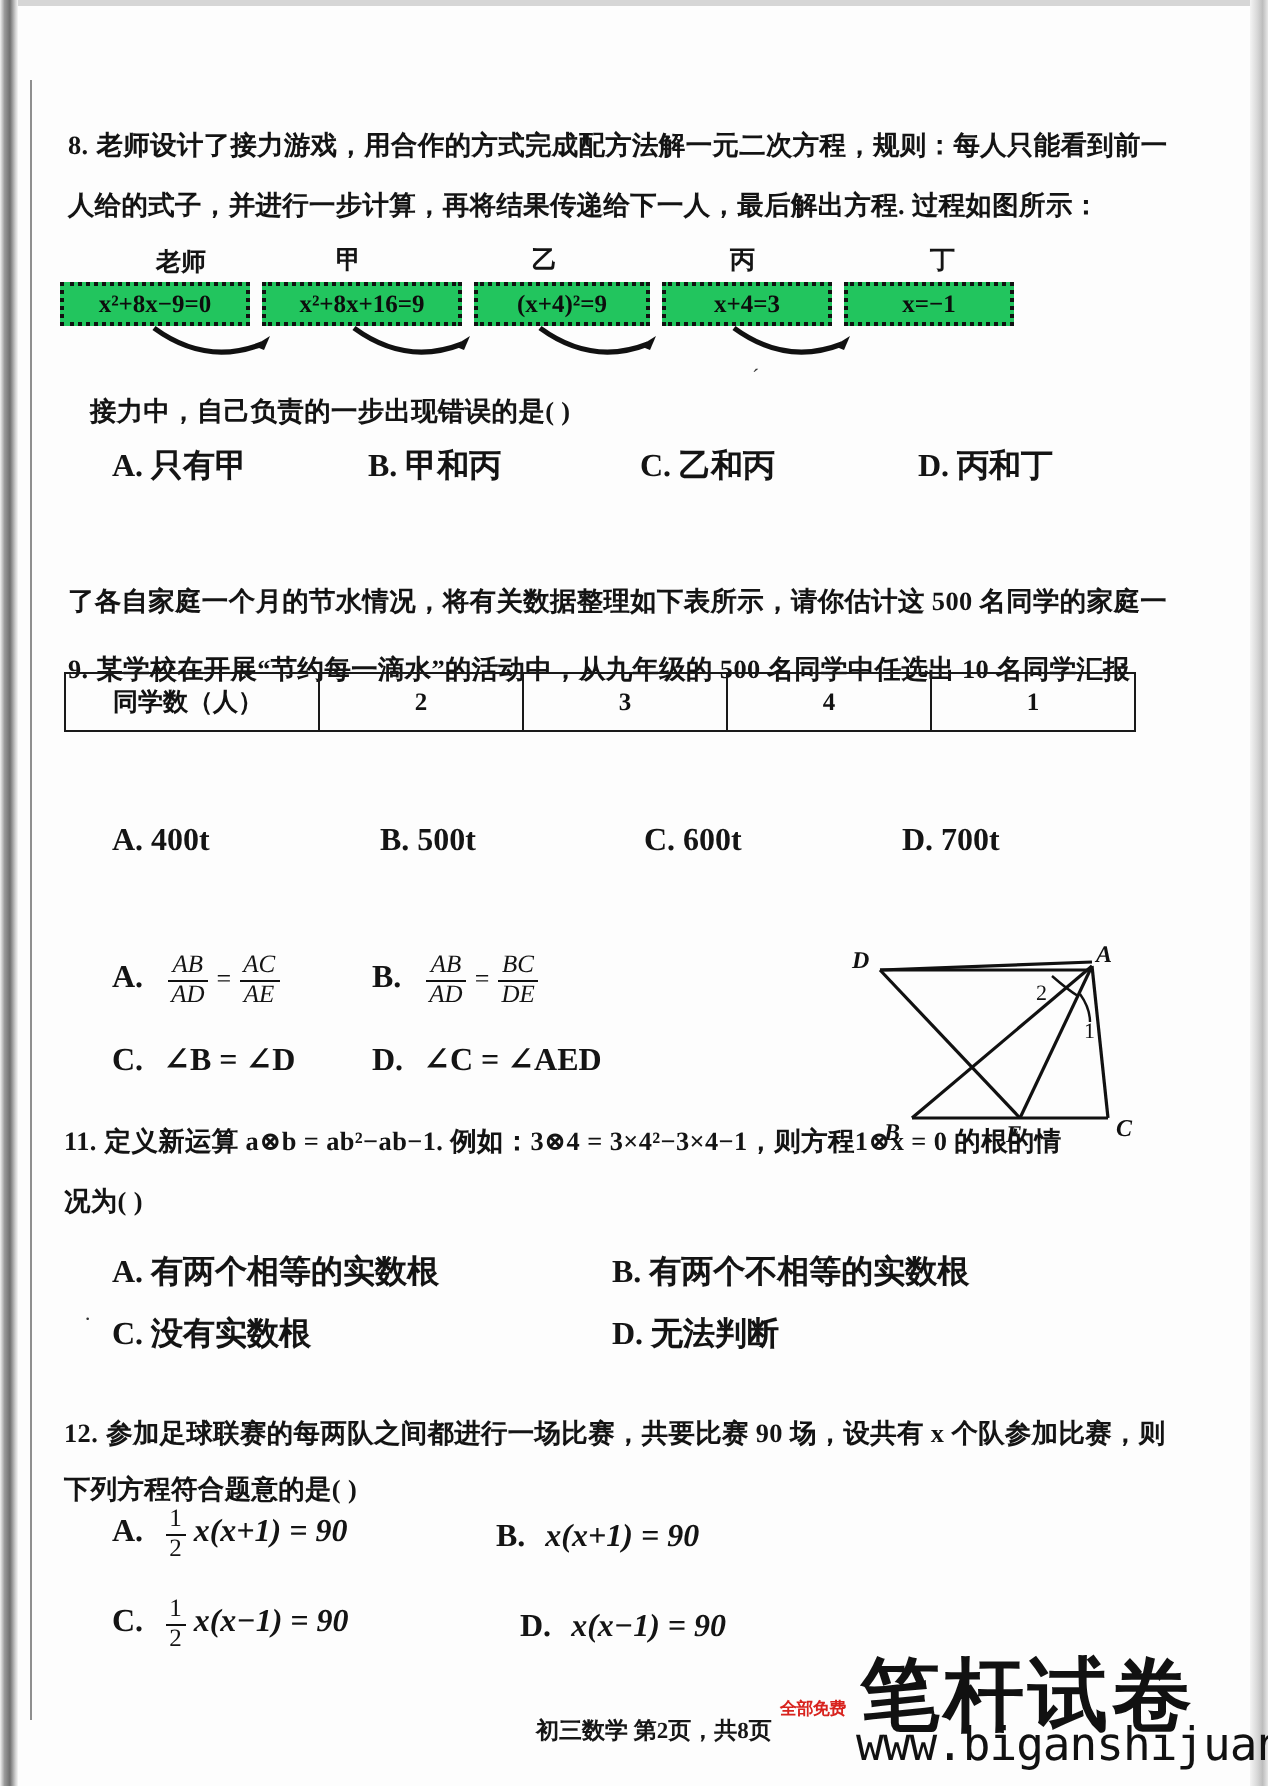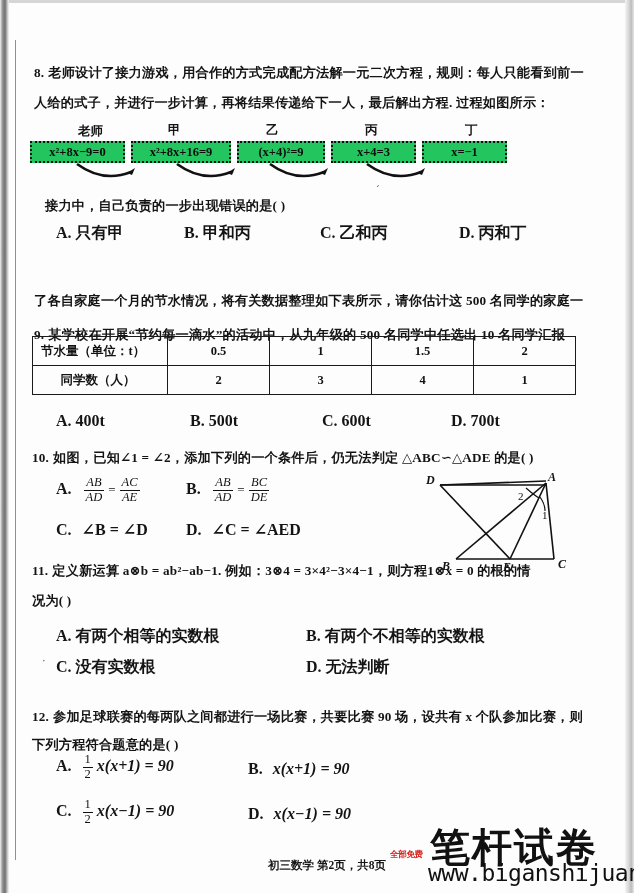--- a/index.html
+++ b/index.html
@@ -234,47 +234,37 @@
       <span class="opt">D. 丙和丁</span>
     </div>
 
     <div class="q qtext" style="left:16px; top:264px;margin-top:48px;">
       <span class="num">9.</span><span>某学校在开展“节约每一滴水”的活动中，从九年级的 500 名同学中任选出 10 名同学汇报</span>
     </div>
     <div class="q qtext" style="left:16px; top:278px;">了各自家庭一个月的节水情况，将有关数据整理如下表所示，请你估计这 500 名同学的家庭一</div>
 
     <table class="tbl" style="left:14px; top:328px;">
       <tbody>
-          <tr>
-        <td class="head">节水量（单位：t）</td>
-        <td class="val">0.5</td>
-        <td class="val">1</td>
-        <td class="val">1.5</td>
-        <td class="val">2</td>
-      </tr>
       <tr>
         <td class="head c">同学数（人）</td>
         <td class="val">2</td>
         <td class="val">3</td>
         <td class="val">4</td>
         <td class="val">1</td>
       </tr>
     </tbody>
       </table>
 
     <div class="q opts" style="left:38px; top:404px;">
       <span class="opt" style="width:130px;">A. 400t</span>
       <span class="opt" style="width:128px;">B. 500t</span>
       <span class="opt" style="width:125px;">C. 600t</span>
       <span class="opt">D. 700t</span>
     </div>
 
-    <div class="q qtext" style="left:14px; top:435px;">
-      <span class="num">10.</span><span>如图，已知∠1 = ∠2，添加下列的一个条件后，仍无法判定 △ABC∽△ADE 的是(          )</span>
-    </div>
 
     <div class="q" style="left:38px; top:468px;">
       <span class="opts">A.</span>
       <span class="frac" style="margin-left:8px;">
         <span class="top"><i class="v">AB</i></span>
         <span class="bot"><i class="v">AD</i></span>
       </span>
       <span style="font-size:13px;">=</span>
       <span class="frac">
         <span class="top"><i class="v">AC</i></span>
@@ -358,21 +348,21 @@
 
     <div class="q" style="left:38px; top:790px;">
       <span class="opts">C.</span>
       <span class="frac" style="margin-left:7px;">
         <span class="top">1</span>
         <span class="bot">2</span>
       </span>
       <span class="opts" style="font-style:italic;">x(x−1) = 90</span>
     </div>
 
-    <div class="q opts" style="left:230px; top:797px;">
+    <div class="q opts" style="left:242px; top:797px;">
       <span class="lbl">D.</span>
       <span style="margin-left:6px; font-style:italic;">x(x−1) = 90</span>
     </div>
 
     <div class="footer-text" style="left:250px; top:850px;text-align:right;">初三数学  第2页，共8页</div>
     <div class="free-badge" style="left:372px; top:841px;text-align:right;">全部免费</div>
     <div class="wm-cn" style="left:412px; top:812px;">笔杆试卷</div>
     <div class="wm-url" style="left:410px; top:852px;">www.biganshijuan.com</div>
 
   </div>

